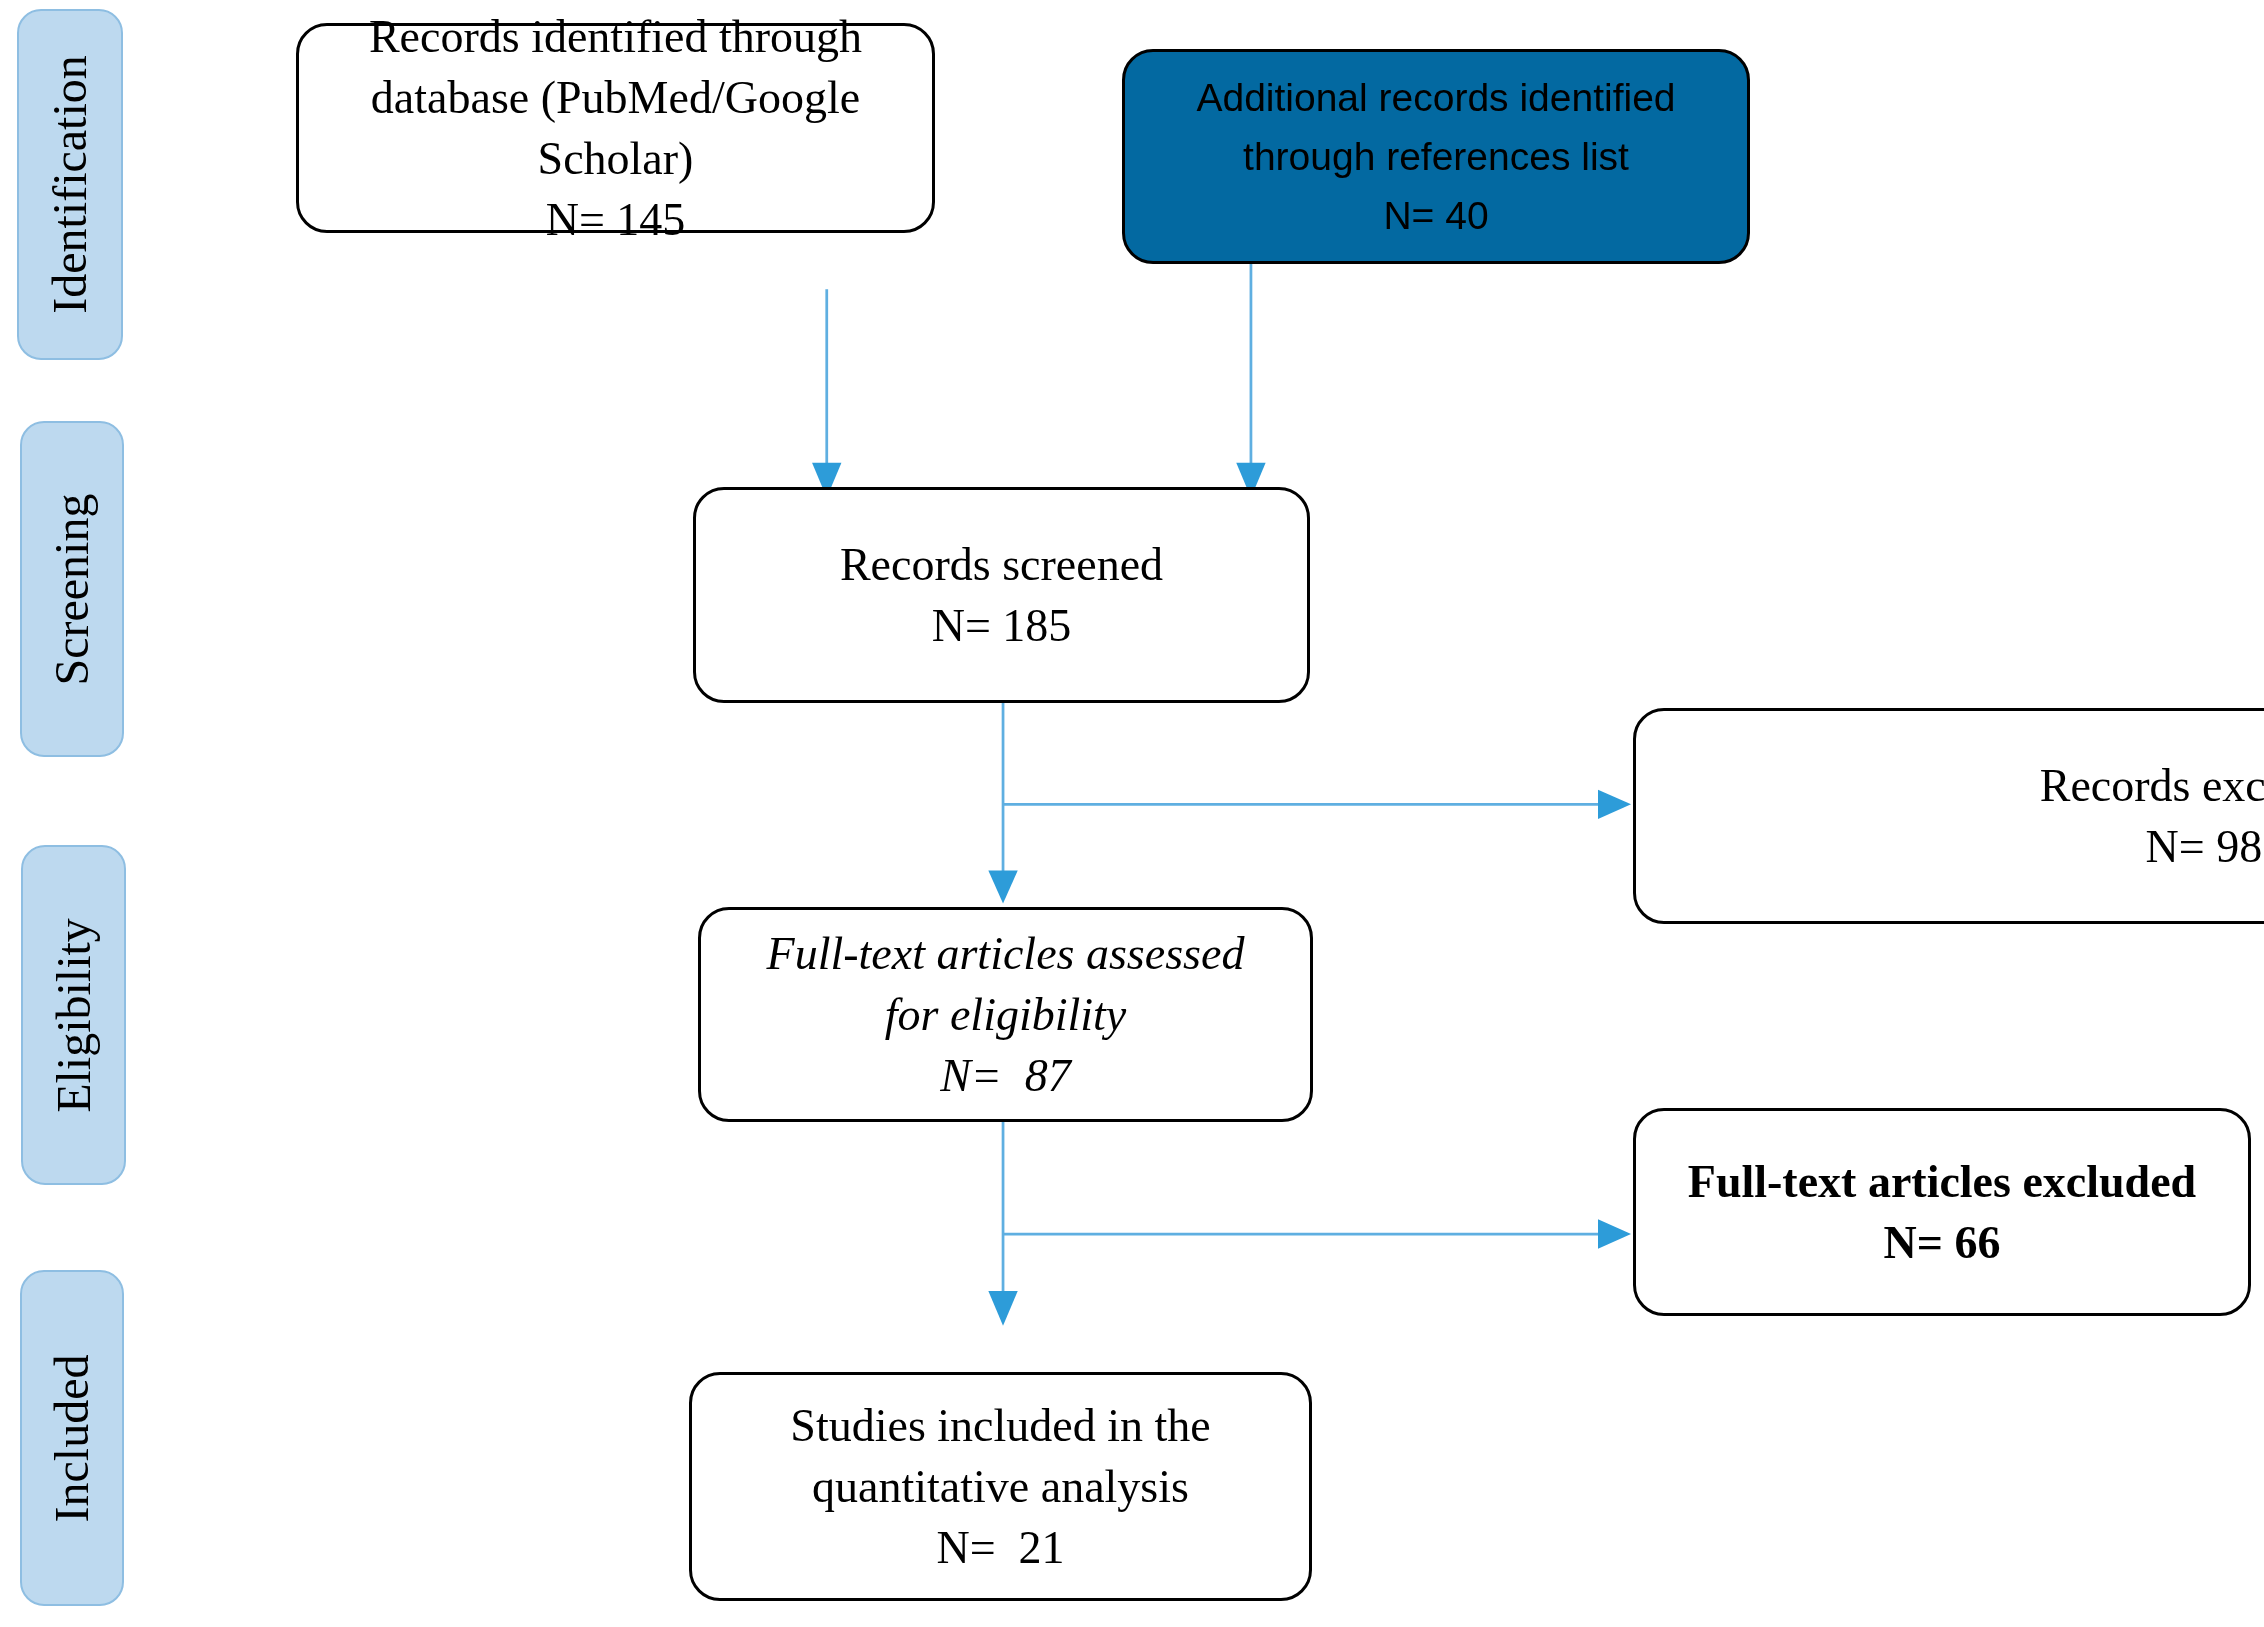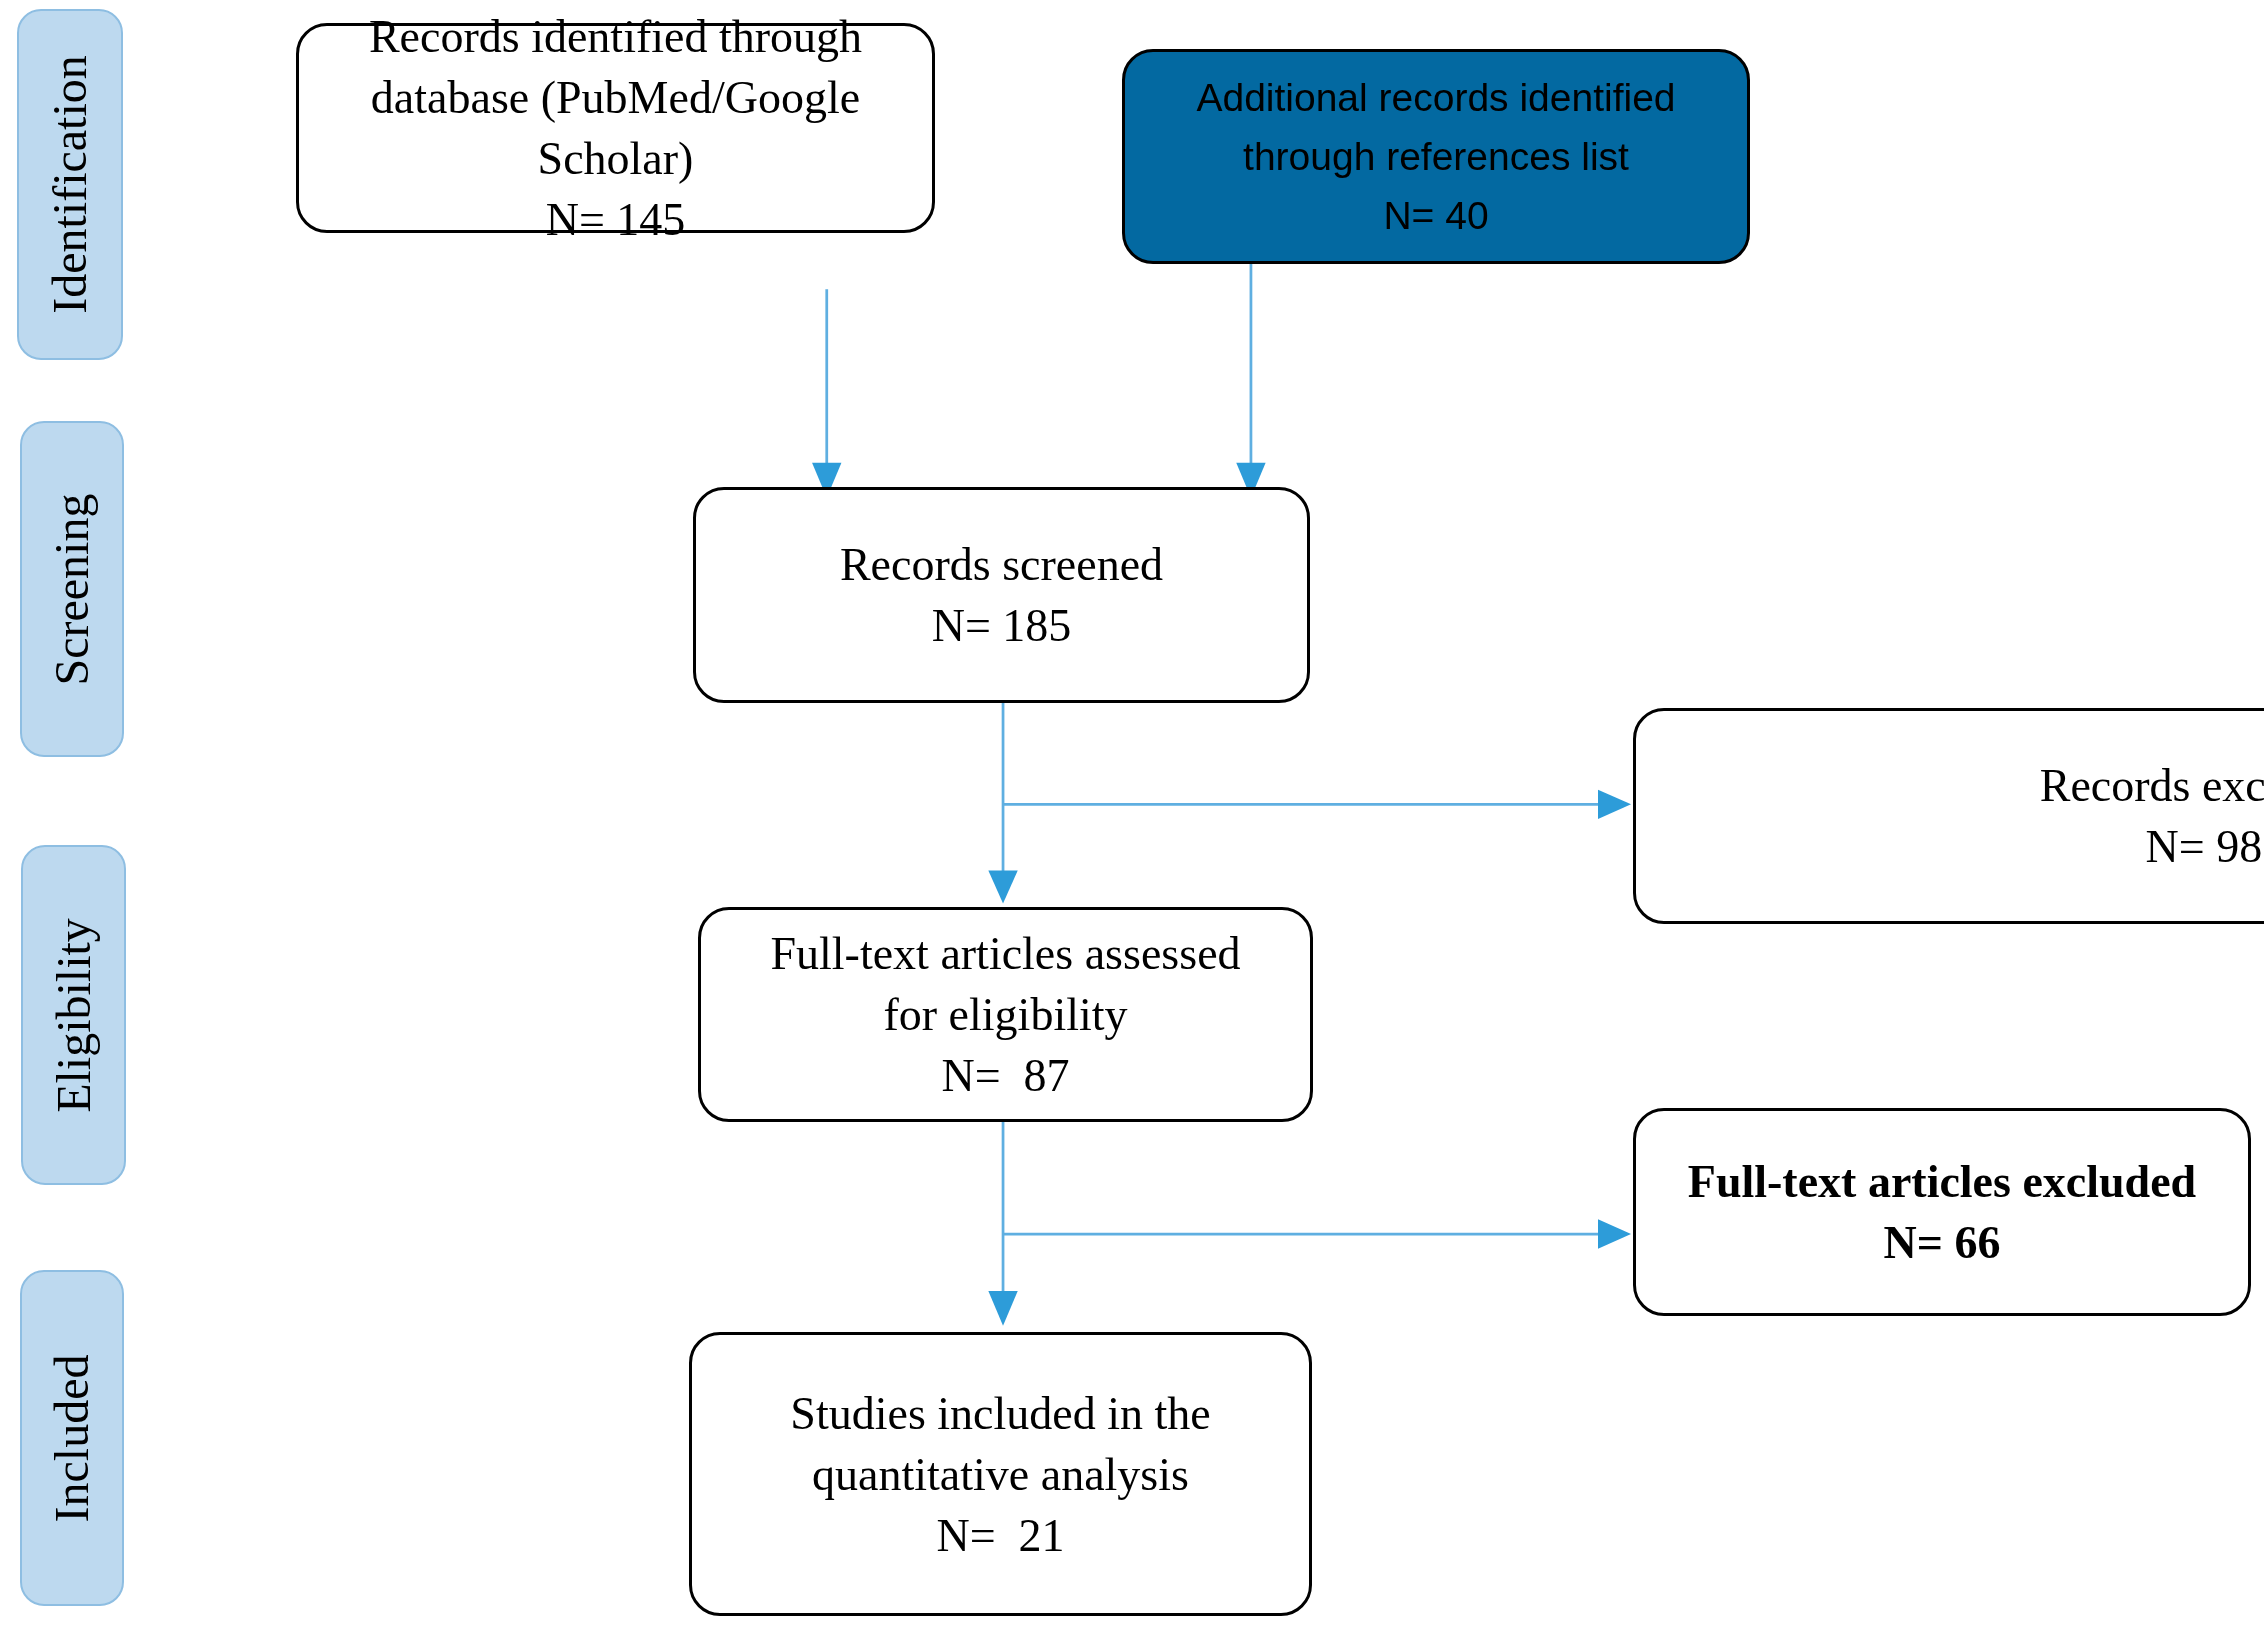--- a/index.html
+++ b/index.html
@@ -115,31 +115,31 @@
   <div class="node" style="left:693px; top:487px; width:617px; height:216px;align-items:center;">
     <div class="node-text">Records screened
 N= 185</div>
   </div>
 
   <div class="node" style="left:1633px; top:708px; width:738px; height:216px;justify-content:flex-end;">
     <div class="node-text">Records excluded
 N= 98</div>
   </div>
 
-  <div class="node" style="left:698px; top:907px; width:615px; height:215px;">
+  <div class="node" style="left:698px; top:907px; width:615px; height:215px;font-style:italic;">
     <div class="node-text">Full-text articles assessed
 for eligibility
 N=  87</div>
   </div>
 
   <div class="node" style="left:1633px; top:1108px; width:618px; height:208px;font-weight:bold;">
     <div class="node-text">Full-text articles excluded
 N= 66</div>
   </div>
 
-  <div class="node" style="left:689px; top:1332px; width:623px; height:284px;">
+  <div class="node" style="left:689px; top:1372px; width:623px; height:229px;">
     <div class="node-text">Studies included in the
 quantitative analysis
 N=  21</div>
   </div>
 
 </div>
 
 
 </body></html>

